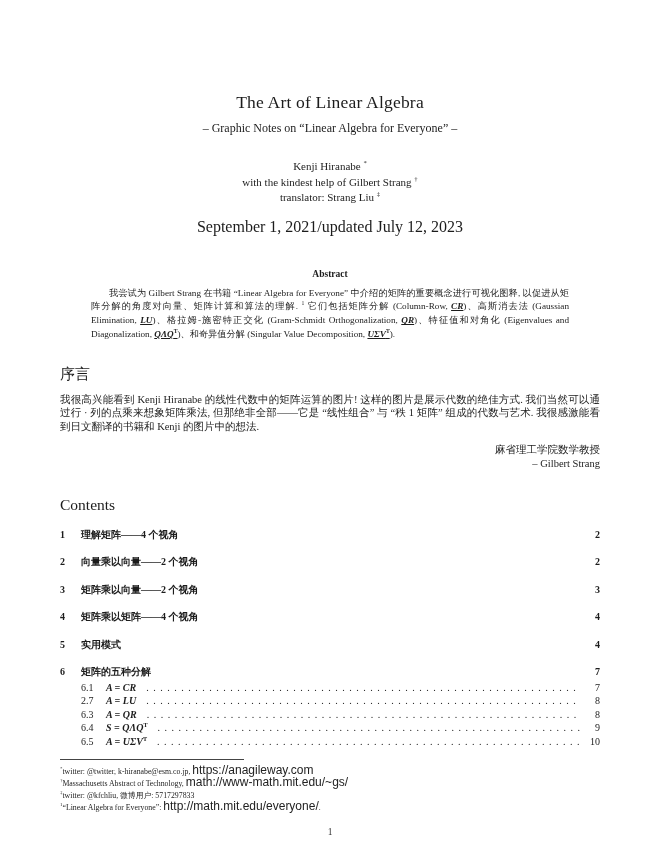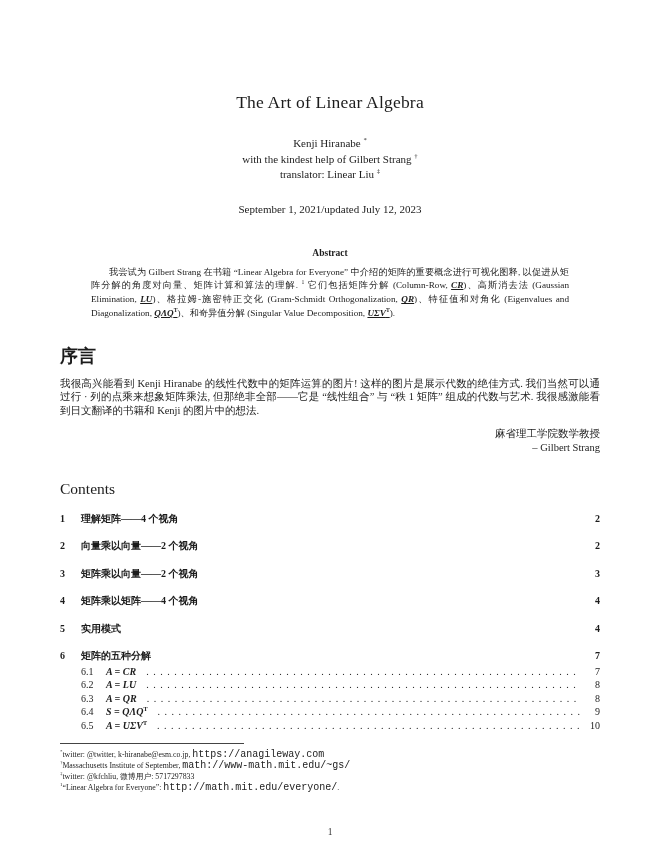--- a/index.html
+++ b/index.html
@@ -12,39 +12,39 @@
     background: #ffffff;
     color: #1c1c1c;
     font-family: "Liberation Serif", "DejaVu Serif", serif;
     overflow: hidden;
   }
   
   .title-block { text-align: center; padding-top: 92px; }
   .doc-title { font-size: 17.5px; font-weight: normal; letter-spacing: 0.2px; }
   .doc-subtitle { font-size: 12px; margin-top: 8px; }
   .author-block { margin-top: 23px; font-size: 11px; line-height: 15.5px; }
-  .doc-date { margin-top: 20px; font-size: 11px; }
+  .doc-date { margin-top: 12px; font-size: 16px; }
   sup { font-size: 0.62em; vertical-align: super; line-height: 0; }
 
   
   .abstract { width: 478px; margin: 33px auto 8px auto; }
   .abstract-heading { text-align: center; font-size: 9.5px; font-weight: bold; }
   .abstract-body {
     margin-top: 8px;
     font-size: 9.2px;
     line-height: 13.8px;
     text-align: justify;
     text-indent: 18px;
   }
   .math { font-style: italic; font-weight: bold; text-decoration: underline; }
   .math sup { font-style: normal; }
 
   
   .body-col { margin: 0 60px; }
-  .section-heading { font-size: 18px; font-weight: bold; margin-top: 23px; }
+  .section-heading { font-size: 15px; font-weight: normal; margin-top: 23px; }
   .preface-text {
     margin-top: 9px;
     font-size: 10.5px;
     line-height: 13.8px;
     text-align: justify;
   }
   .signature { text-align: right; font-size: 10.5px; line-height: 14px; margin-top: 9px; }
 
   
   .contents-heading { font-size: 15.5px; font-weight: normal; margin-top: 25px; }
@@ -81,22 +81,22 @@
     color: #1c1c1c;
     letter-spacing: 1px;
   }
   .toc-sub-page { flex: none; text-align: right; min-width: 14px; font-weight: normal; }
 
   
   .footnotes { margin-top: 12px; }
   .footnote-rule { width: 184px; border-top: 1px solid #444; margin-bottom: 5px; }
   .footnote-line { font-size: 7.8px; line-height: 11px; color: #222; }
   .footnote-line .mono {
-    font-family: Liberation Mono, monospace;
-    font-size: 10px;
+    font-family: Liberation Sans, sans-serif;
+    font-size: 12px;
     text-decoration: none;
     color: #222;
   }
 
   
   .page-number {
     position: absolute;
     bottom: 17px;
     left: 0;
     width: 100%;
@@ -105,24 +105,25 @@
     color: #333;
   }
 </style>
 </head>
 <body>
 
 <div class="page">
 
   <div class="title-block">
     <div class="doc-title">The Art of Linear Algebra</div>
+    <div class="doc-subtitle">– Graphic Notes on “Linear Algebra for Everyone” –</div>
     <div class="author-block">
       <div><span>Kenji Hiranabe</span> <sup>*</sup></div>
       <div><span>with the kindest help of Gilbert Strang</span> <sup>†</sup></div>
-      <div><span>translator: Linear Liu</span> <sup>‡</sup></div>
+      <div><span>translator: Strang Liu</span> <sup>‡</sup></div>
     </div>
     <div class="doc-date">September 1, 2021/updated July 12, 2023</div>
   </div>
 
   <div class="abstract">
     <div class="abstract-heading">Abstract</div>
     <div class="abstract-body"><span>我尝试为 Gilbert Strang 在书籍 “Linear Algebra for Everyone” 中介绍的矩阵的重要概念进行可视化图释, 以促进从矩阵分解的角度对向量、矩阵计算和算法的理解.</span> <sup>1</sup><span> 它们包括矩阵分解 (Column-Row, </span><span class="math">CR</span><span>)、高斯消去法 (Gaussian Elimination, </span><span class="math">LU</span><span>)、格拉姆-施密特正交化 (Gram-Schmidt Orthogonalization, </span><span class="math">QR</span><span>)、特征值和对角化 (Eigenvalues and Diagonalization, </span><span class="math"><span>QΛQ</span><sup>T</sup></span><span>)、和奇异值分解 (Singular Value Decomposition, </span><span class="math"><span>UΣV</span><sup>T</sup></span><span>).</span></div>
   </div>
 
   <div class="body-col">
@@ -175,21 +176,21 @@
       </a>
 
       <div class="toc-subrows">
         <a class="toc-subrow" href="#">
           <span class="toc-subnum">6.1</span>
           <span class="toc-formula"><span>A = CR</span><sup></sup></span>
           <span class="toc-leader">. . . . . . . . . . . . . . . . . . . . . . . . . . . . . . . . . . . . . . . . . . . . . . . . . . . . . . . . . . . . . . . . . . . . . .</span>
           <span class="toc-sub-page">7</span>
         </a>
         <a class="toc-subrow" href="#">
-          <span class="toc-subnum">6.2</span>
+          <span class="toc-subnum">2.7</span>
           <span class="toc-formula"><span>A = LU</span><sup></sup></span>
           <span class="toc-leader">. . . . . . . . . . . . . . . . . . . . . . . . . . . . . . . . . . . . . . . . . . . . . . . . . . . . . . . . . . . . . . . . . . . . . .</span>
           <span class="toc-sub-page">8</span>
         </a>
         <a class="toc-subrow" href="#">
           <span class="toc-subnum">6.3</span>
           <span class="toc-formula"><span>A = QR</span><sup></sup></span>
           <span class="toc-leader">. . . . . . . . . . . . . . . . . . . . . . . . . . . . . . . . . . . . . . . . . . . . . . . . . . . . . . . . . . . . . . . . . . . . . .</span>
           <span class="toc-sub-page">8</span>
         </a>
@@ -204,21 +205,21 @@
           <span class="toc-formula"><span>A = UΣV</span><sup>T</sup></span>
           <span class="toc-leader">. . . . . . . . . . . . . . . . . . . . . . . . . . . . . . . . . . . . . . . . . . . . . . . . . . . . . . . . . . . . . . . . . . . . . .</span>
           <span class="toc-sub-page">10</span>
         </a>
       </div>
     </div>
 
     <div class="footnotes">
       <div class="footnote-rule"></div>
       <div class="footnote-line"><sup>*</sup><span>twitter: @twitter, k-hiranabe@esm.co.jp, </span><a class="mono" href="#">https://anagileway.com</a><span></span></div>
-      <div class="footnote-line"><sup>†</sup><span>Massachusetts Institute of September, </span><a class="mono" href="#">math://www-math.mit.edu/~gs/</a><span></span></div>
+      <div class="footnote-line"><sup>†</sup><span>Massachusetts Abstract of Technology, </span><a class="mono" href="#">math://www-math.mit.edu/~gs/</a><span></span></div>
       <div class="footnote-line"><sup>‡</sup><span>twitter: @kfchliu, 微博用户: 5717297833</span><a class="mono" href="#"></a><span></span></div>
       <div class="footnote-line"><sup>1</sup><span>“Linear Algebra for Everyone”: </span><a class="mono" href="#">http://math.mit.edu/everyone/</a><span>.</span></div>
     </div>
 
   </div>
 
   <div class="page-number">1</div>
 
 </div>
 

